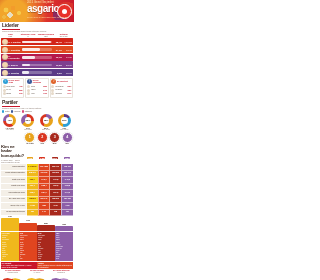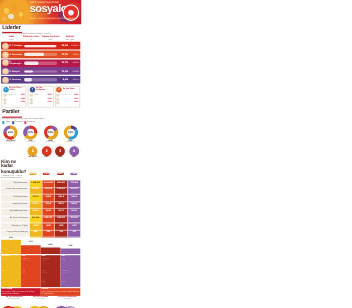--- a/index.html
+++ b/index.html
@@ -127,21 +127,21 @@
 </head>
 <body>
 
 <div class="page">
 
   <div class="header">
     <div class="hdr-grad"></div>
     <div class="hdr-flowers"></div>
     <div class="hdr-leaf"></div>
     <div class="hdr-tag">2015 Genel Seçimleri</div>
-    <div class="hdr-logo"><span>sosyal</span><span class="oy">oy</span></div>
+    <div class="hdr-logo"><span>asgari</span><span class="oy">oy</span></div>
     <div class="hdr-badge">
         <i></i>
       </div>
     <div class="hdr-sub">Seçim sosyal medyada nasıl konuşuldu?</div>
   </div>
 
   <div class="sec">
     <div class="sec-title">Liderler</div>
     <div class="sec-rule"></div>
     <div class="sec-sub">Liderlerin sosyal medyadaki toplam etkileşim oranları</div>

